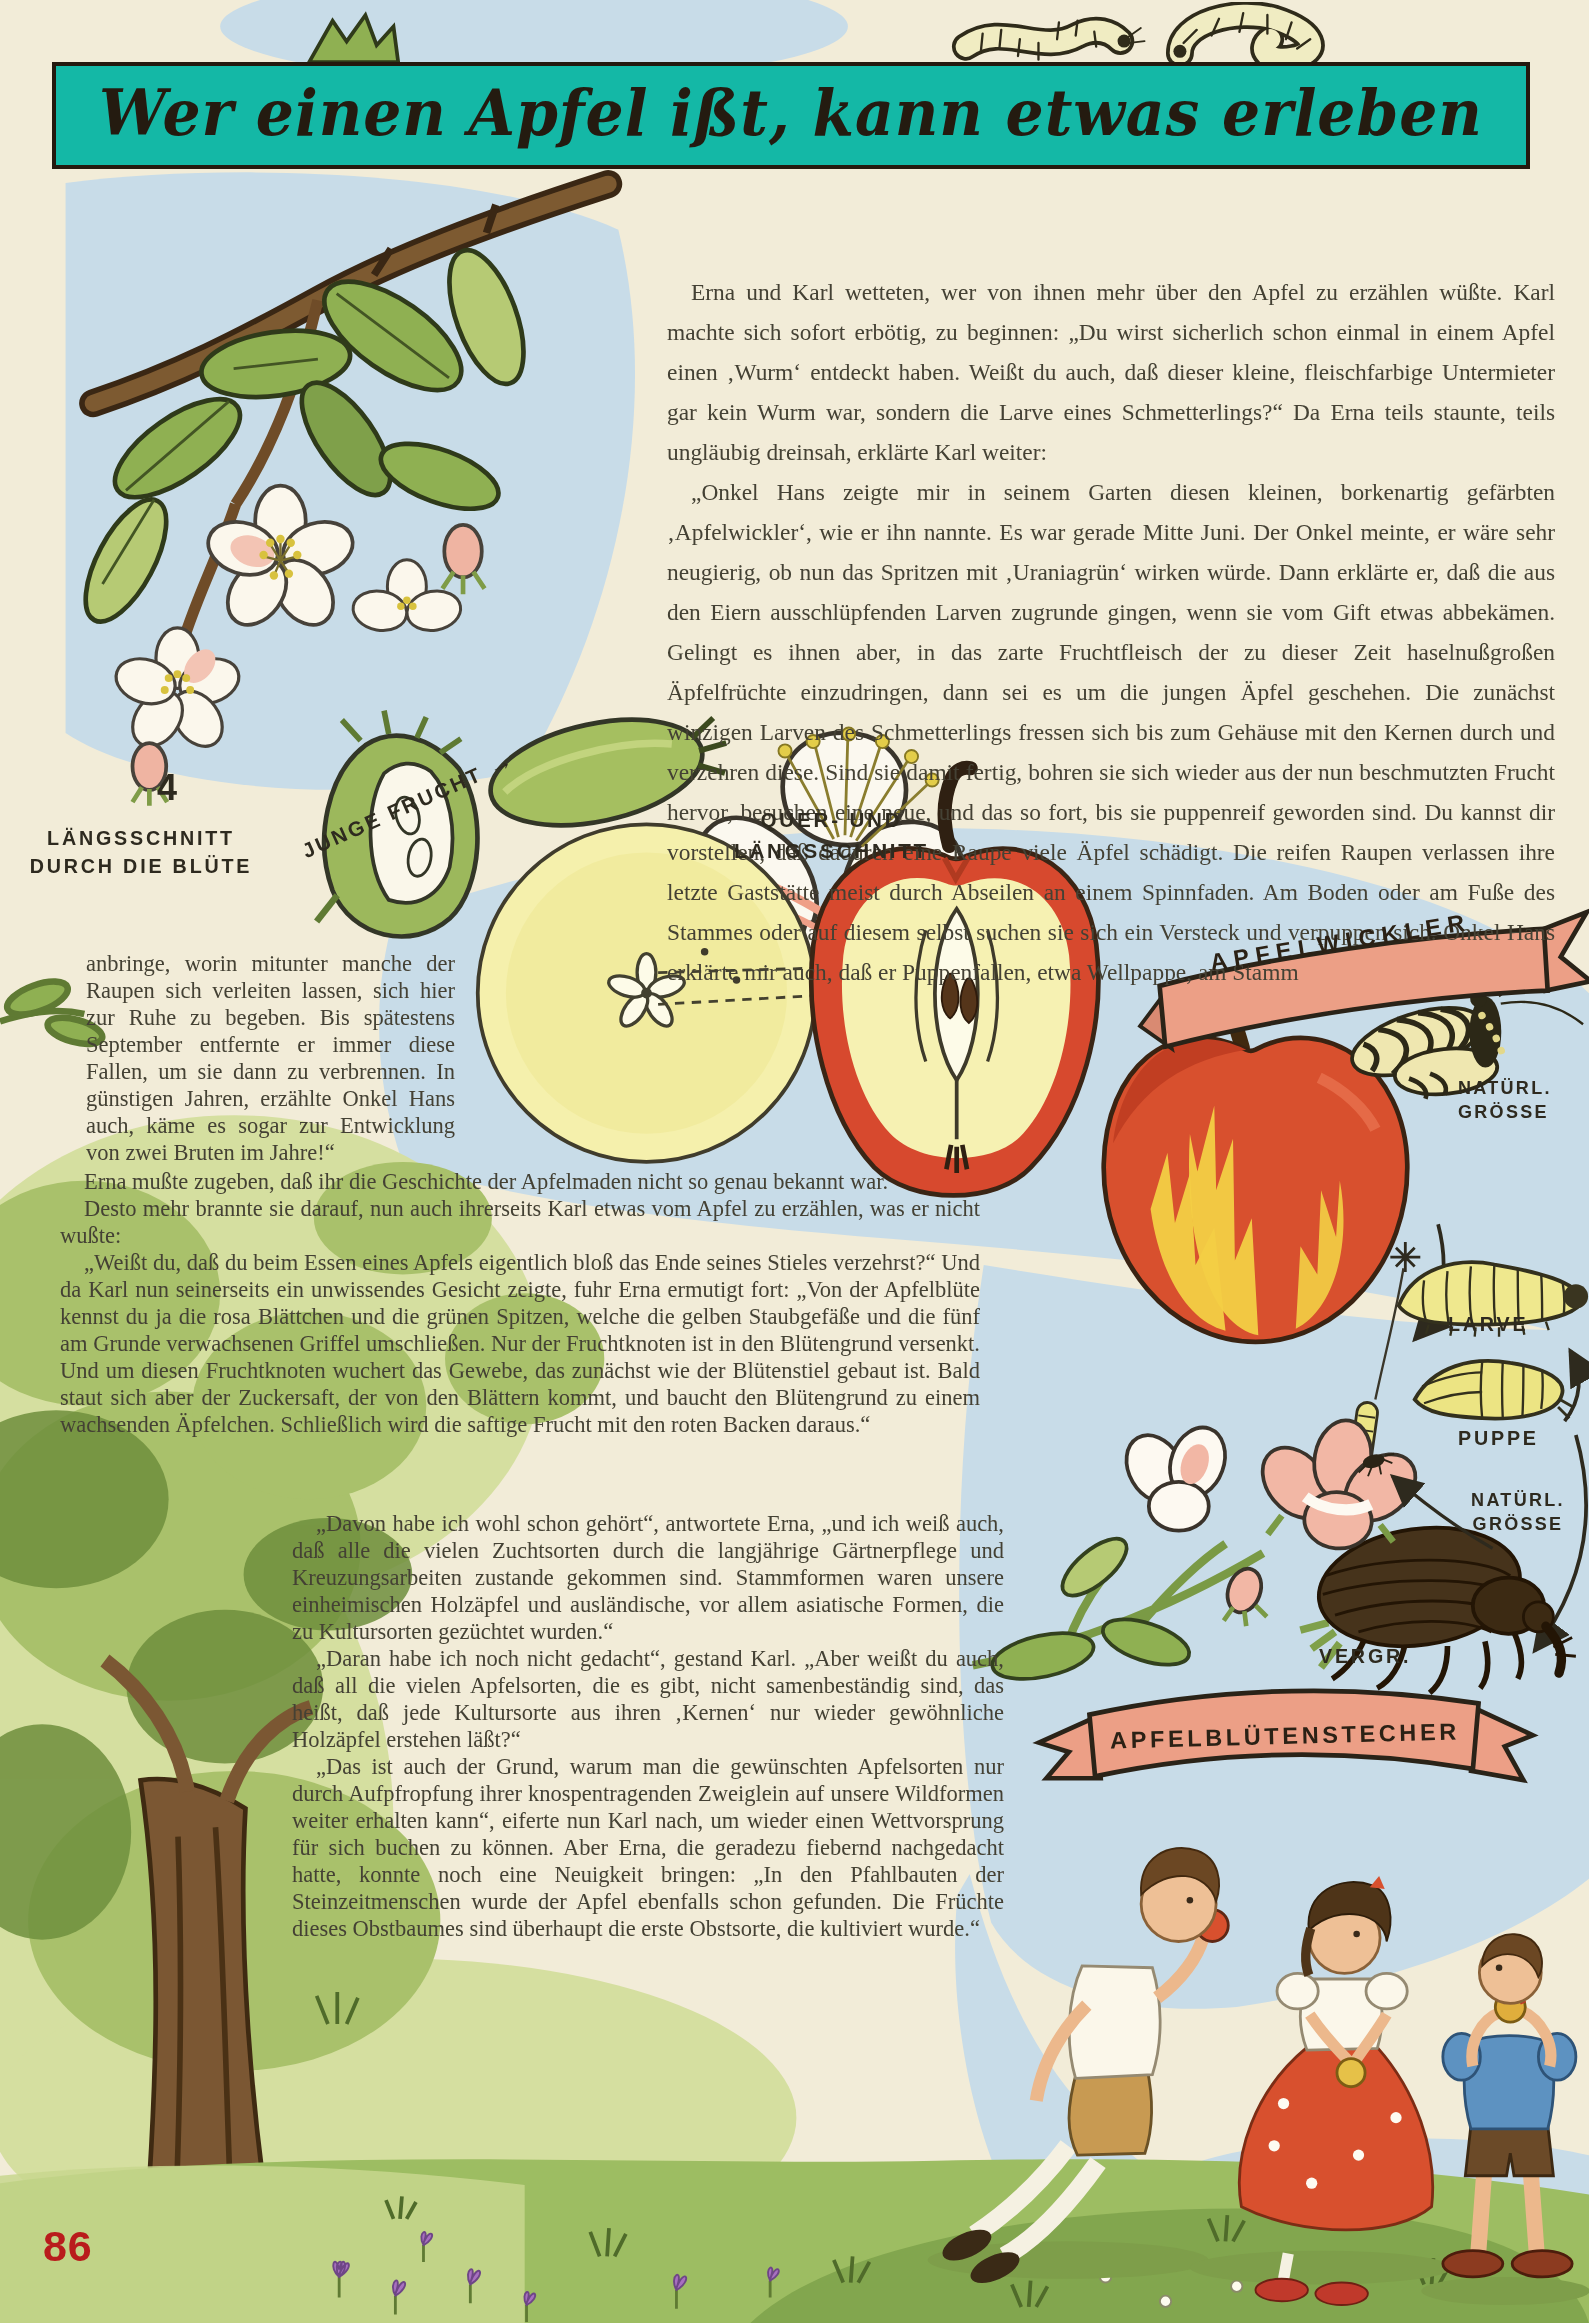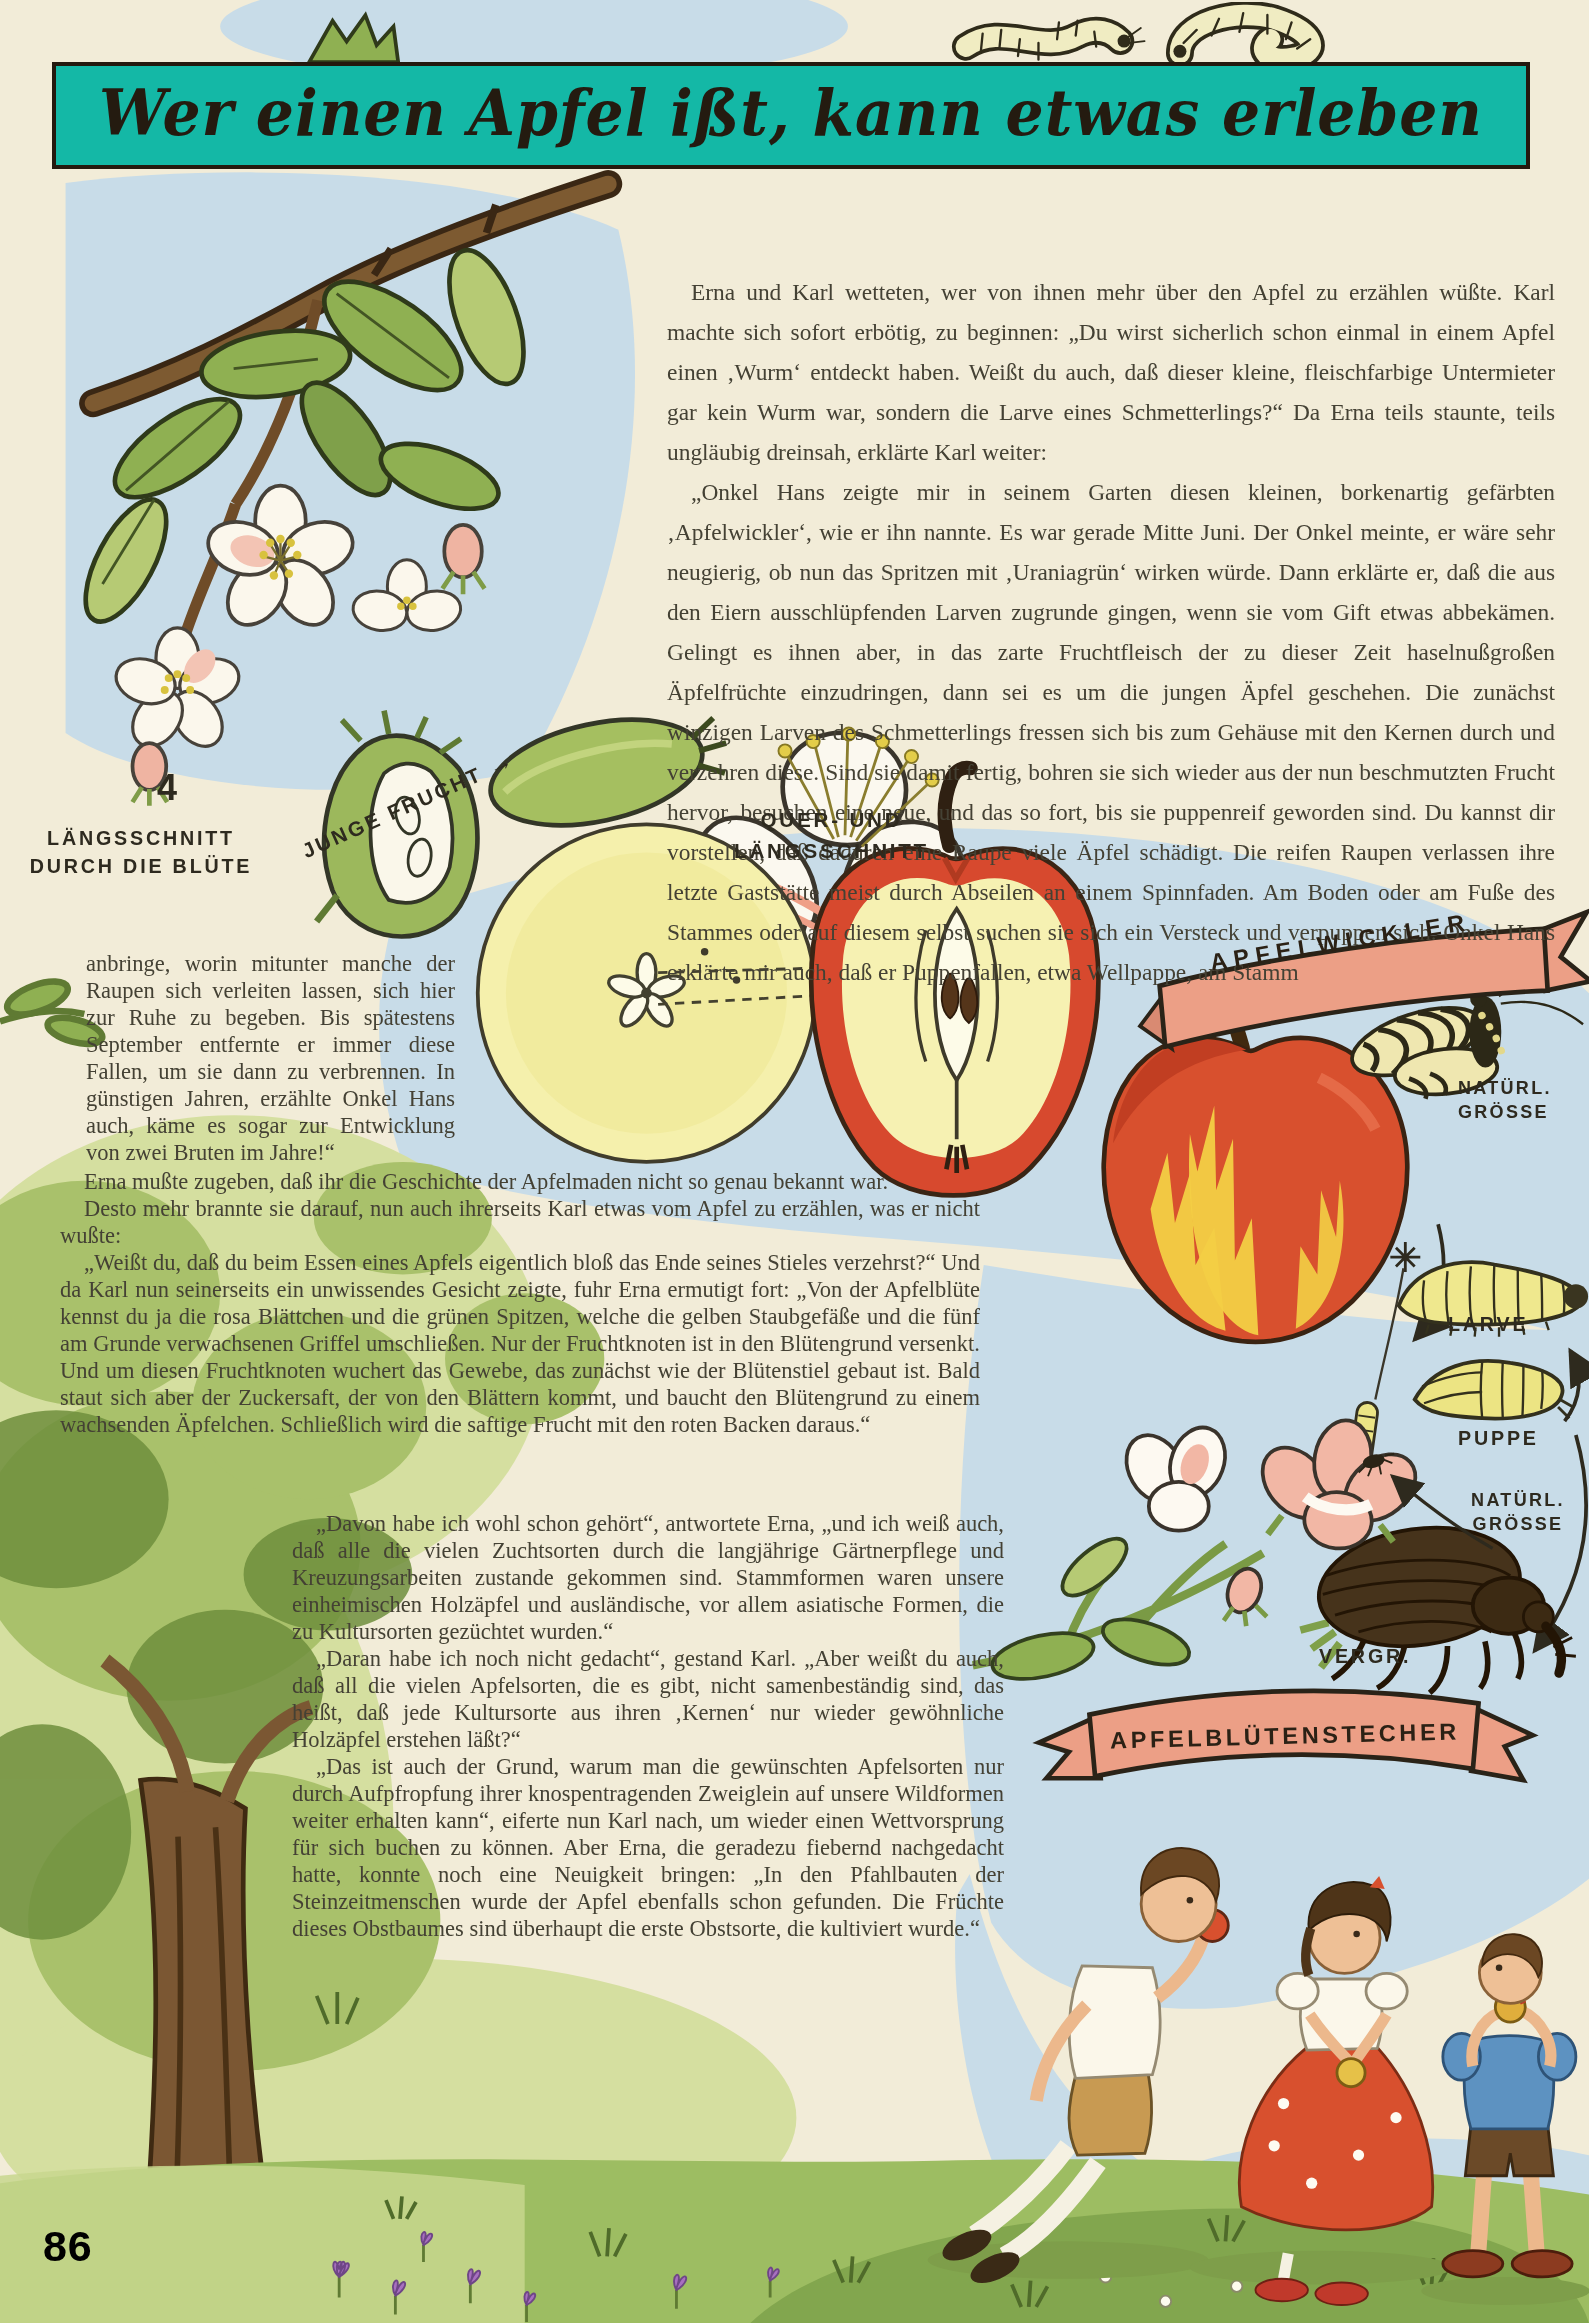--- a/index.html
+++ b/index.html
@@ -37,21 +37,21 @@
   #lbl-quer{left:705px;top:804px;width:253px;text-align:center;font-size:20.6px;line-height:31px;}
   #lbl-nat1{left:1458px;top:1076px;width:141px;text-align:left;font-size:18px;line-height:24px;letter-spacing:2.3px;}
   #lbl-larve{left:1448px;top:1310px;}
   #lbl-puppe{left:1458px;top:1424px;}
   #lbl-nat2{left:1443px;top:1488px;width:150px;font-size:18px;line-height:24px;letter-spacing:2.3px;text-align:center;}
   #lbl-vergr{left:1287px;top:1642px;margin-left:32px;}
   #rt1{left:1167px;top:928px;width:347px;text-align:center;transform:rotate(-9deg);
        font-size:23.4px;letter-spacing:6.6px;color:#2b2115;z-index:6;}
   #rt2{left:1094px;top:1722px;width:382px;text-align:center;transform:rotate(-1.5deg);
        font-size:23.4px;letter-spacing:3.7px;color:#2b2115;z-index:6;}
-  #pagenum{left:43px;top:2232px;font-size:43px;letter-spacing:0.9px;color:#000000;z-index:6;}
+  #pagenum{left:43px;top:2232px;font-size:43px;letter-spacing:0.9px;color:#b91c1c;z-index:6;}
 </style>
 </head>
 <body>
 
 <div id="page">
 
   <div class="illus" style="left:0;top:0;z-index:1">
   <svg width="1589" height="2324" viewBox="0 0 1696 2480">
 
     <g fill="#c8dce8">

